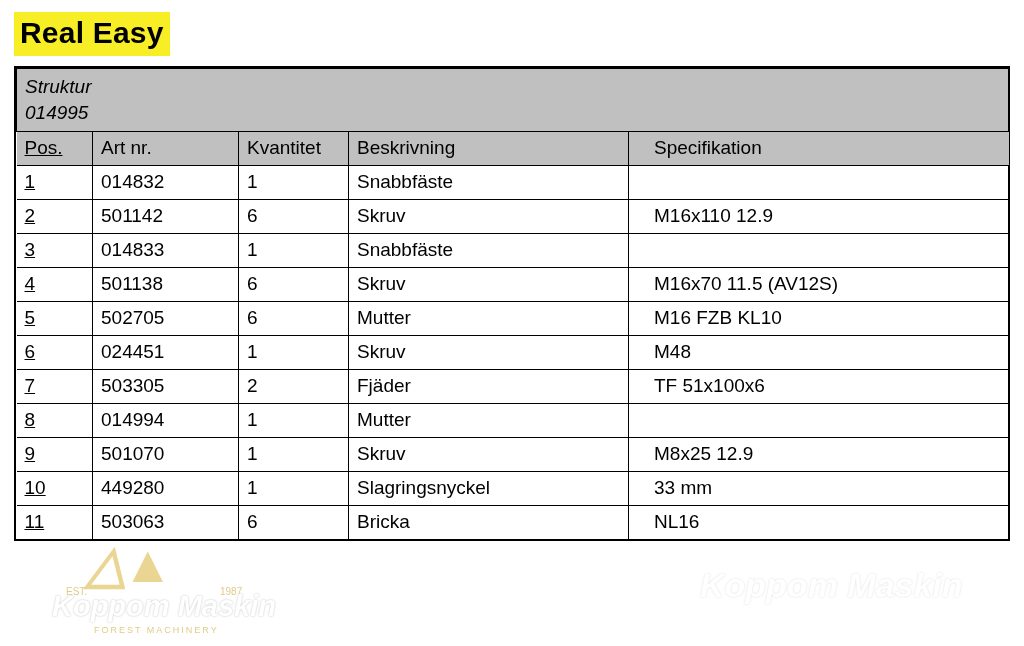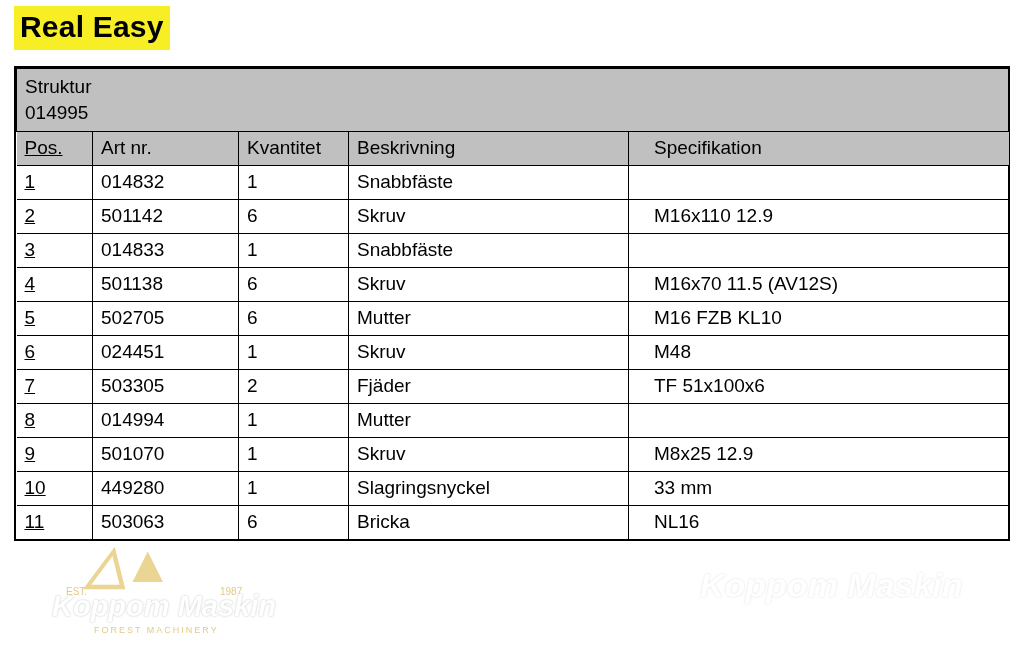--- a/index.html
+++ b/index.html
@@ -21,21 +21,21 @@
     left: 0;
     top: 0;
     width: 1024px;
     height: 646px;
   }
 
   
   .title-wrap {
     position: absolute;
     left: 14px;
-    top: 6px;
+    top: 12px;
   }
   .title {
     display: inline-block;
     background: #f7ee25;
     font-size: 30px;
     font-weight: bold;
     line-height: 1.25;
     padding: 2px 6px 4px 6px;
     letter-spacing: 0.2px;
     white-space: nowrap;
@@ -81,20 +81,21 @@
   .struktur-row td {
     background: #c0c0c0;
     border-left: none;
     border-right: none;
     border-top: none;
     font-size: 19px;
     line-height: 1.35;
     padding: 8px 10px 9px 10px;
     height: auto;
     white-space: normal;
+    font-style: italic;
   }
   .struktur-line2 { display: block; }
 
   .header-row td {
     background: #c0c0c0;
     font-size: 19px;
     height: 34px;
   }
   .header-row td.first { border-left: none; }
   .header-row td.last { border-right: none; }

